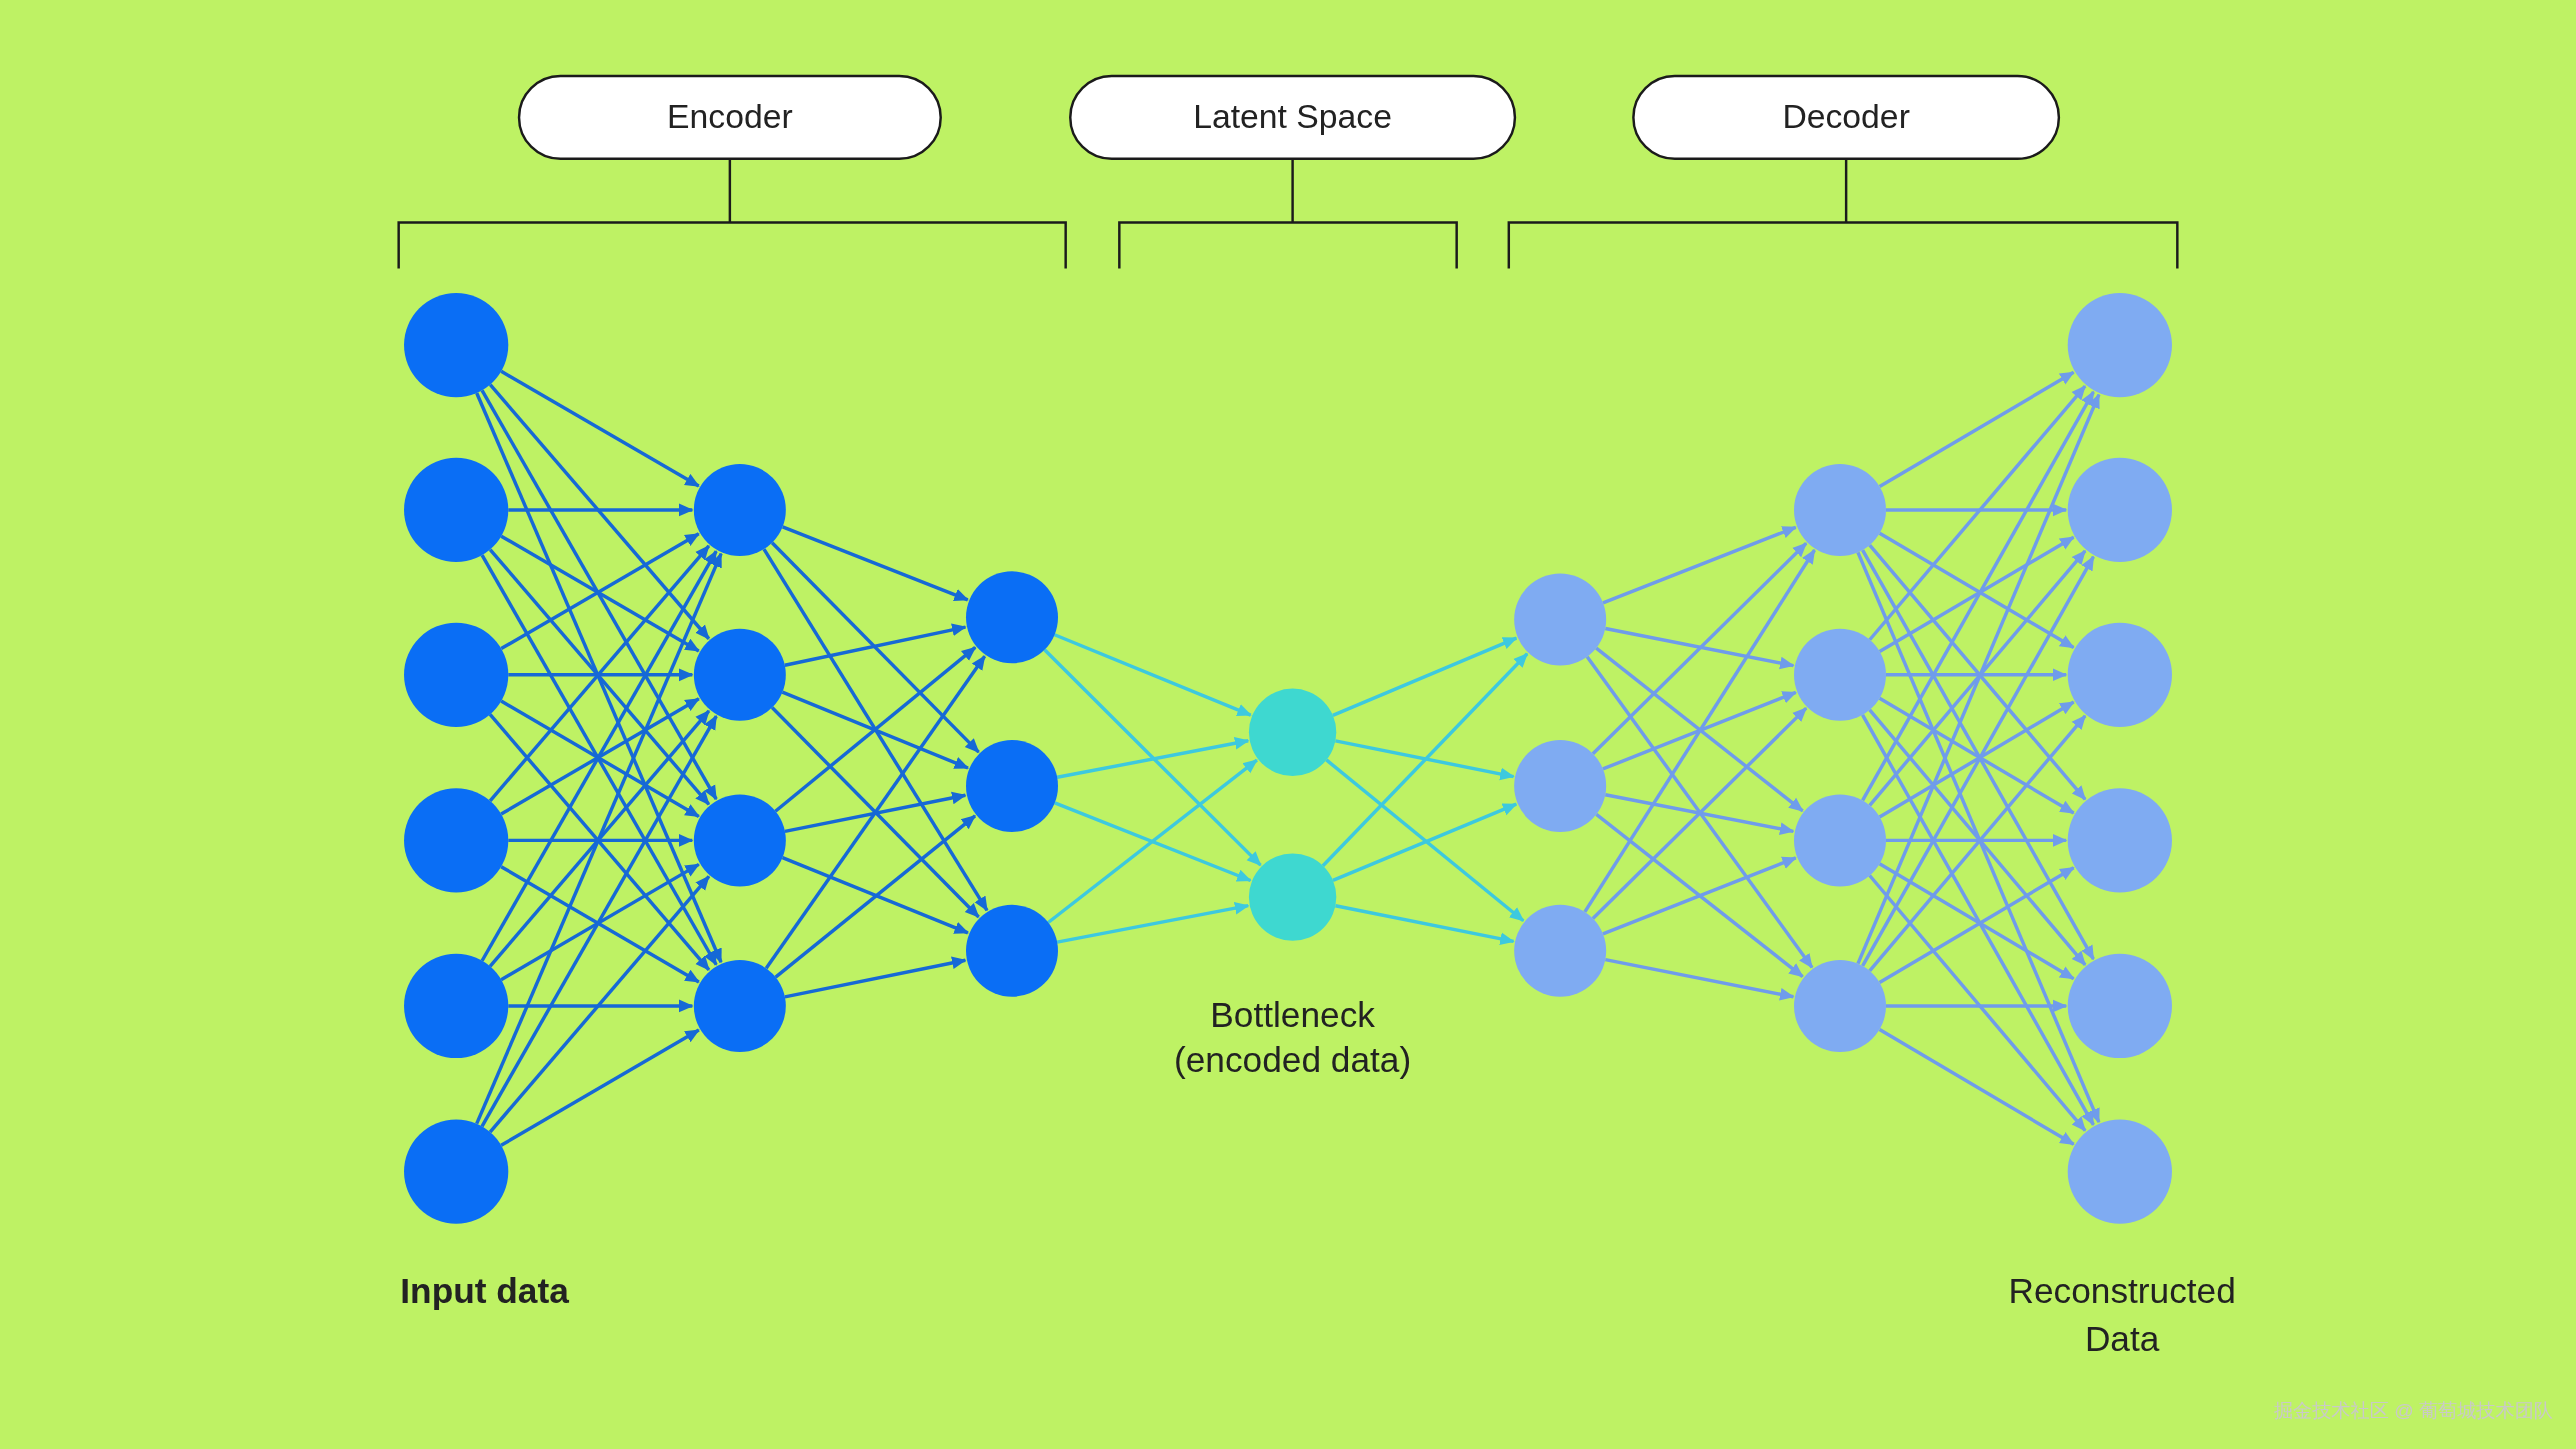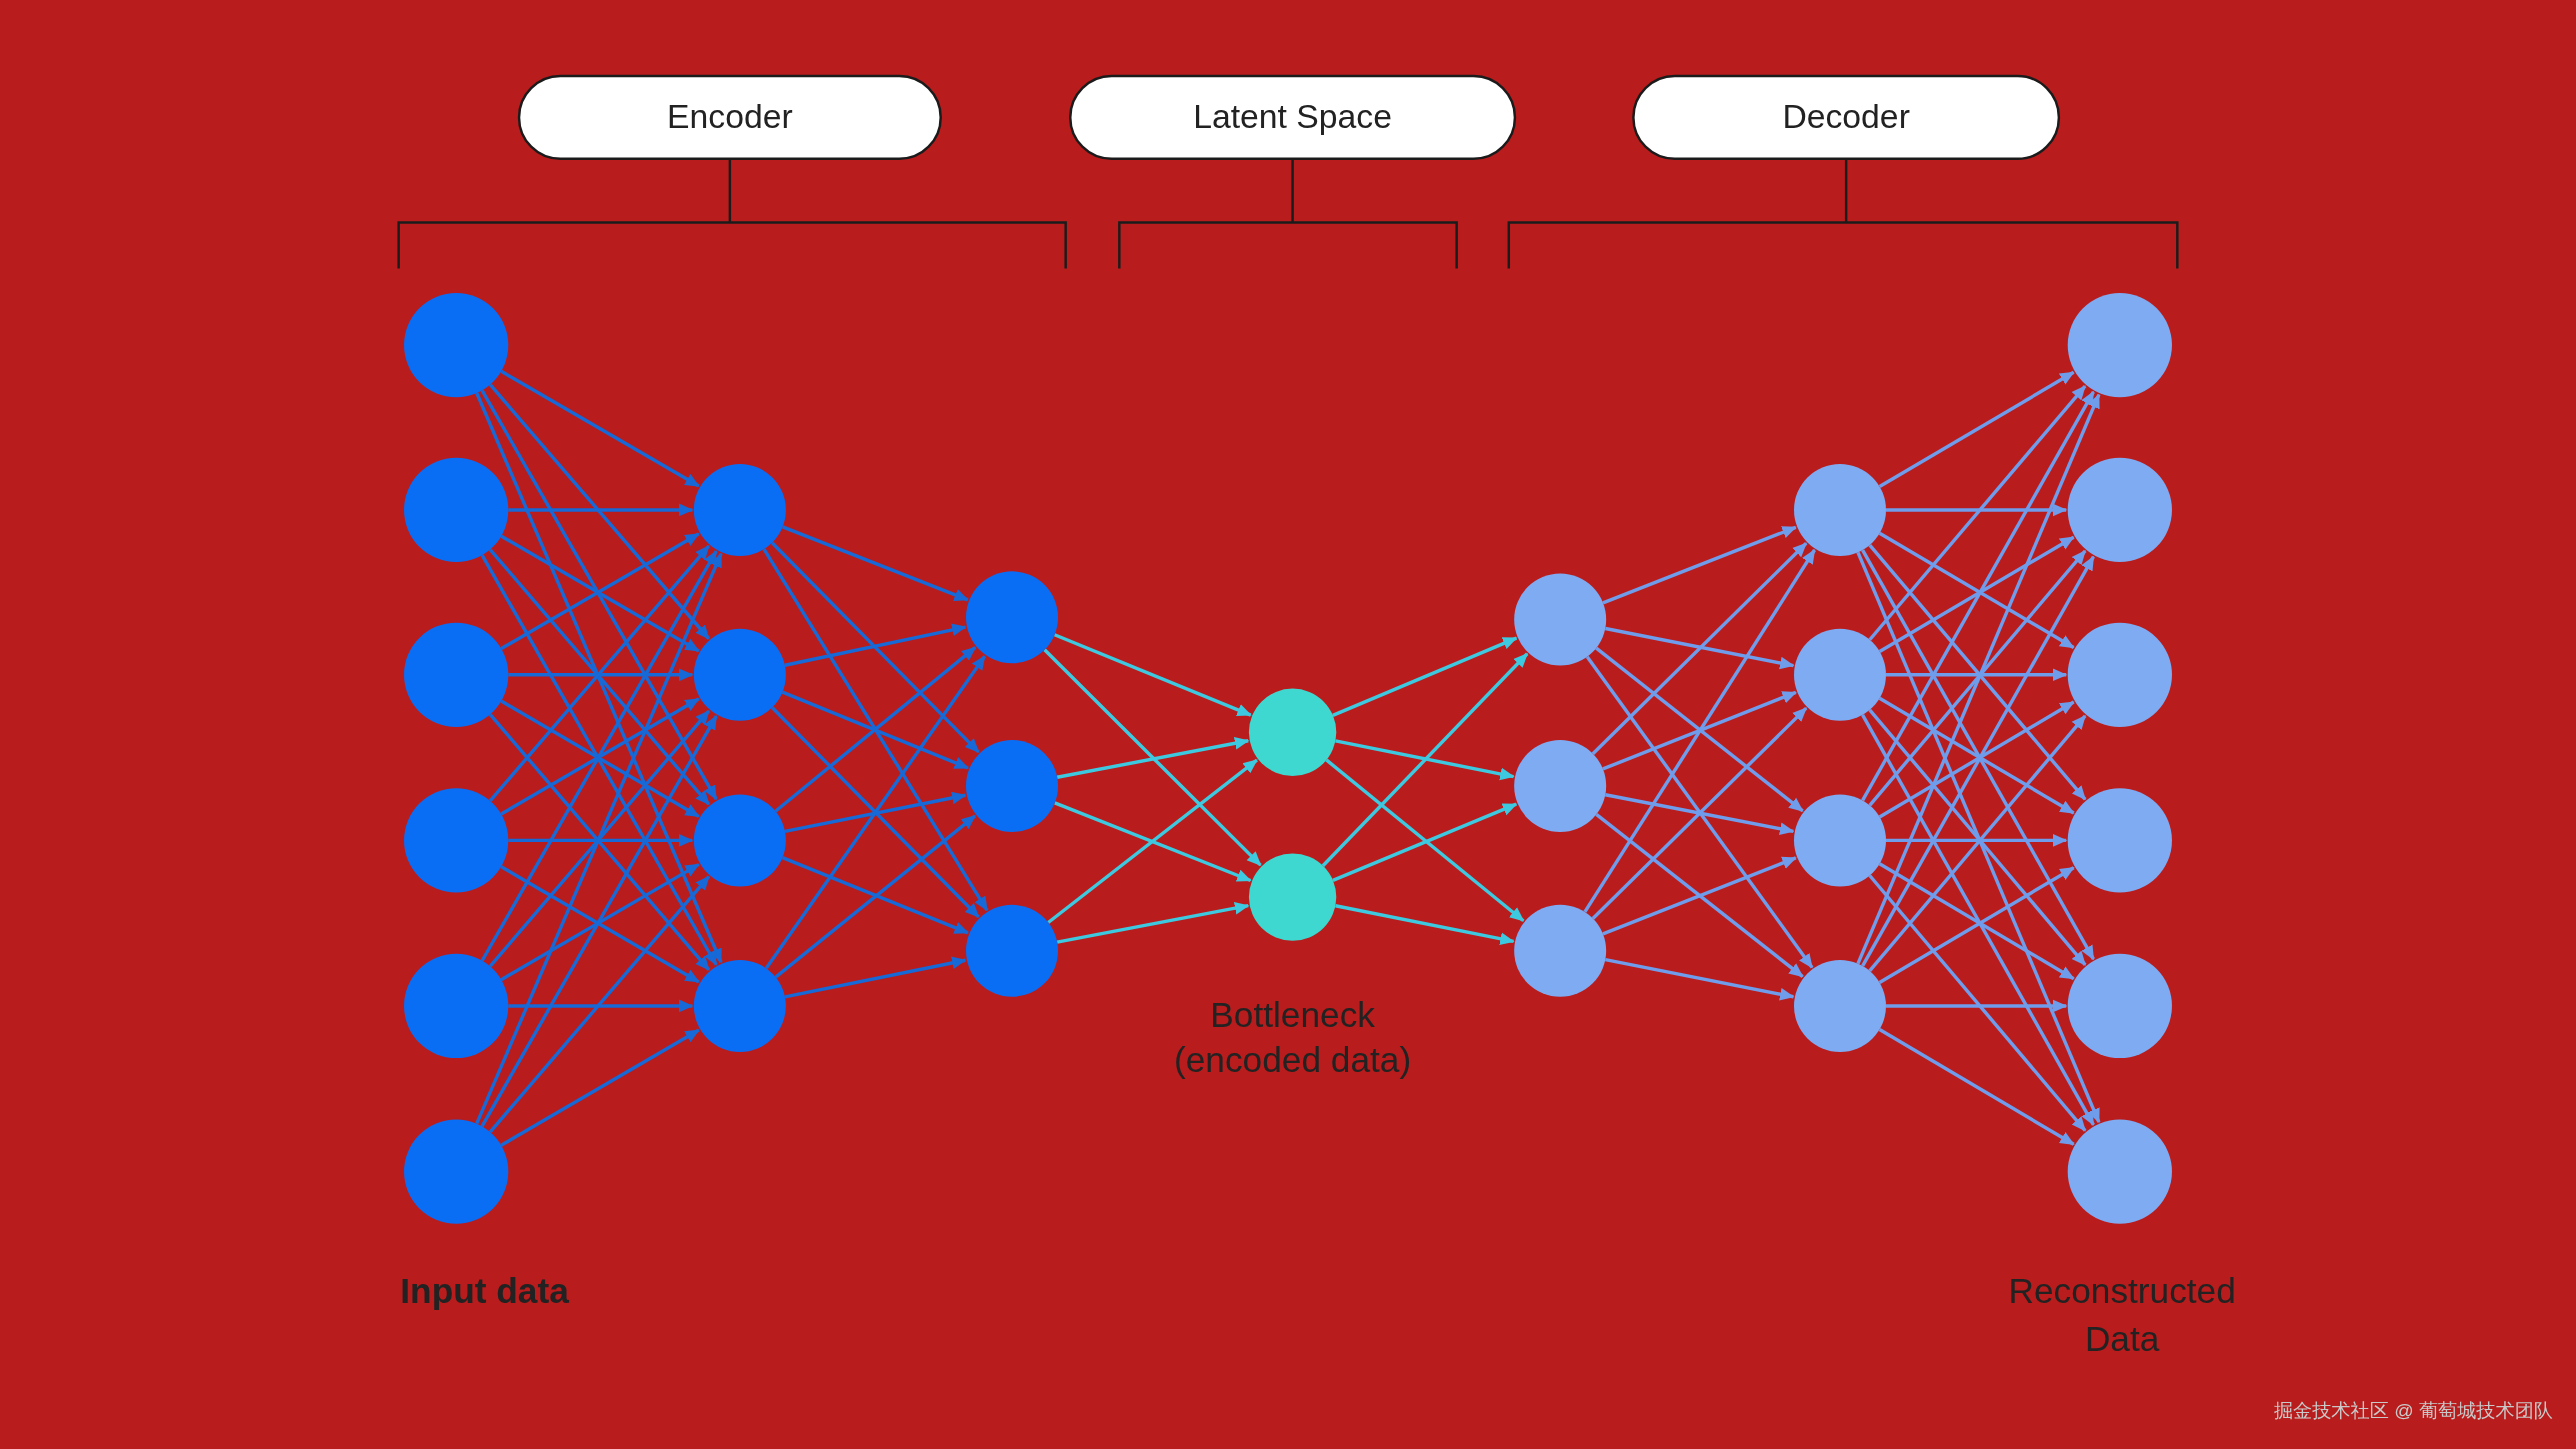--- a/index.html
+++ b/index.html
@@ -11,21 +11,21 @@
   body {
     width: 2576px;
     height: 1450px;
     overflow: hidden;
     font-family: "Liberation Sans", sans-serif;
   }
   #diagram-root {
     position: relative;
     width: 2576px;
     height: 1450px;
-    background: #b91c1c;
+    background: #bef264;
   }
   svg#diagram-svg {
     position: absolute;
     left: 0;
     top: 0;
     width: 2576px;
     height: 1450px;
     display: block;
   }
   .group-pill-rect {

